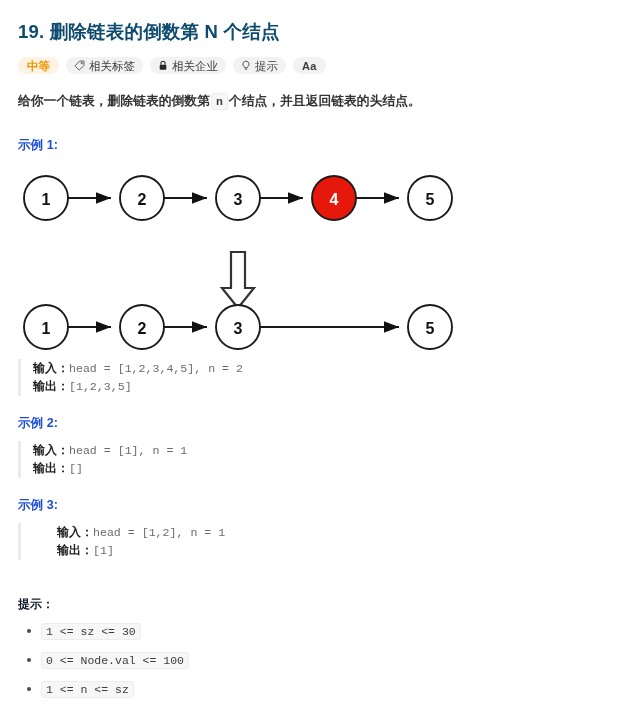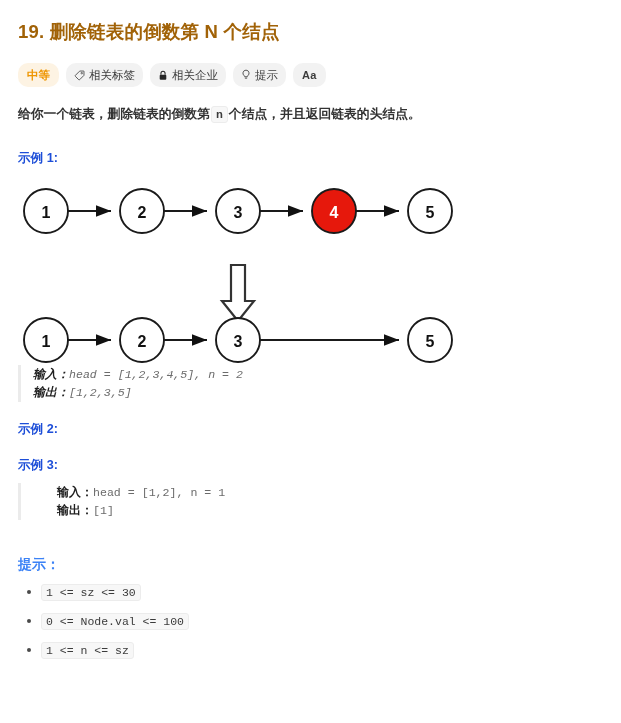--- a/index.html
+++ b/index.html
@@ -20,46 +20,45 @@
     padding: 0 10px;
   }
 
   
   .title {
     margin: 0;
     padding: 18px 0 0 8px;
     font-size: 18.5px;
     font-weight: 700;
     letter-spacing: .2px;
-    color: #a16207;
+    color: #0c4a6e;
     line-height: 28px;
   }
 
   
   .badge-row {
     display: flex;
     align-items: center;
     gap: 7px;
     padding: 11px 0 0 8px;
   }
   .badge {
     display: inline-flex;
     align-items: center;
     gap: 4px;
-    height: 24px;
+    height: 17px;
     padding: 0 8px;
     border-radius: 10px;
     background: #f2f2f2;
     font-size: 11.5px;
     line-height: 20px;
     color: #3c3c3c;
     white-space: nowrap;
     cursor: pointer;
     user-select: none;
-    margin-top: 6px;
   }
   .badge.difficulty {
     background: #fdf3e3;
     color: #ee9500;
     font-weight: 600;
     padding: 0 9px;
   }
   .badge.aa {
     padding: 0 9px;
     font-size: 11px;
@@ -121,23 +120,23 @@
   .codeblock .lbl {
     font-family: "Liberation Sans", "DejaVu Sans", sans-serif;
     font-weight: 700;
     color: #1f1f1f;
     font-size: 12px;
   }
 
   
   .hint-head {
     padding-left: 8px;
-    font-size: 14px;
-    font-weight: 700;
-    color: #3b82f6;
+    font-size: 12px;
+    font-weight: 700;
+    color: #0f172a;
   }
   ul.hints {
     margin: 9px 0 0 0;
     padding-left: 30px;
     list-style: none;
   }
   ul.hints li {
     position: relative;
     font-size: 12.6px;
     line-height: 18px;
@@ -252,24 +251,26 @@
         <circle cx="412" cy="161" r="22" fill="#fff" stroke-width="1.9"></circle>
 
         <text x="28" y="168" text-anchor="middle" font-family="Liberation Sans, sans-serif" font-size="16" font-weight="700" fill="#111" stroke="none">1</text>
         <text x="124" y="168" text-anchor="middle" font-family="Liberation Sans, sans-serif" font-size="16" font-weight="700" fill="#111" stroke="none">2</text>
         <text x="220" y="168" text-anchor="middle" font-family="Liberation Sans, sans-serif" font-size="16" font-weight="700" fill="#111" stroke="none">3</text>
         <text x="412" y="168" text-anchor="middle" font-family="Liberation Sans, sans-serif" font-size="16" font-weight="700" fill="#111" stroke="none">5</text>
       </g>
     </svg>
   </div>
 
-  <div class="codeblock" style="font-style:italic;"><span class="lbl">输入：</span><span>head = [1,2,3,4,5], n = 2</span>
+  <div class="codeblock" style="margin-top:7px;"><span class="lbl">输入：</span><span>head = [1,2,3,4,5], n = 2</span>
 <span class="lbl">输出：</span><span>[1,2,3,5]</span></div>
 
   <div class="ex-head" style="margin-top:19px;">示例 2:</div>
+  <div class="codeblock" style="margin-top:9px;"><span class="lbl">输入：</span><span>head = [1], n = 1</span>
+<span class="lbl">输出：</span><span>[]</span></div>
 
   <div class="ex-head" style="margin-top:19px;">示例 3:</div>
   <div class="codeblock" style="margin-top:9px;padding-left:36px;"><span class="lbl">输入：</span><span>head = [1,2], n = 1</span>
 <span class="lbl">输出：</span><span>[1]</span></div>
 
   <div class="hint-head" style="margin-top:36px;">提示：</div>
 
   <ul class="hints">
     <li><code class="inline">1 &lt;= sz &lt;= 30</code></li>
     <li><code class="inline">0 &lt;= Node.val &lt;= 100</code></li>

